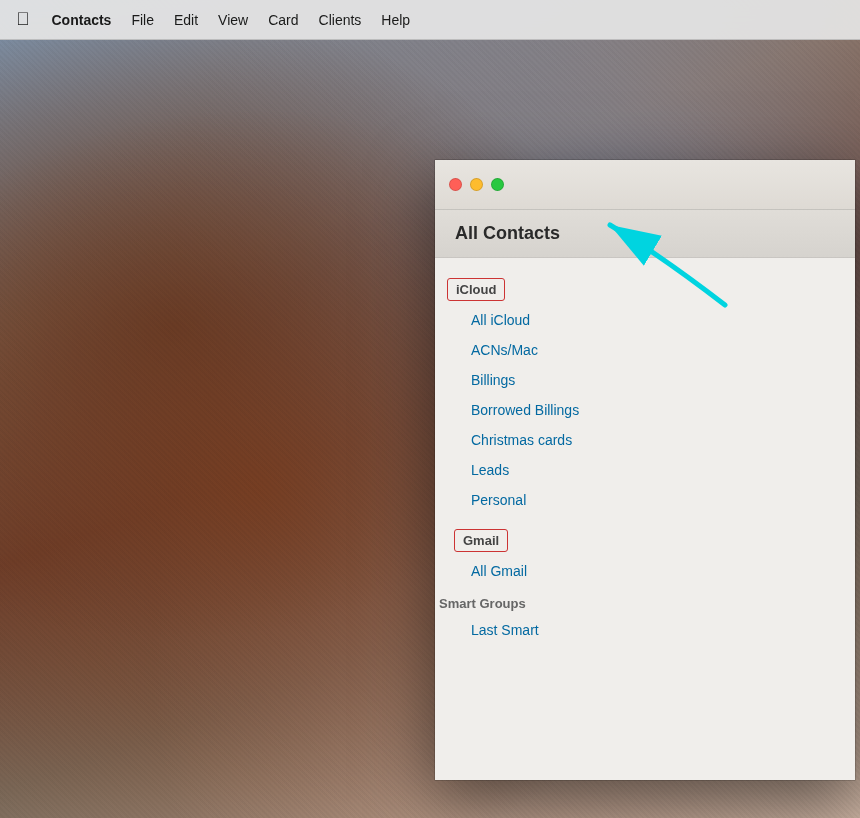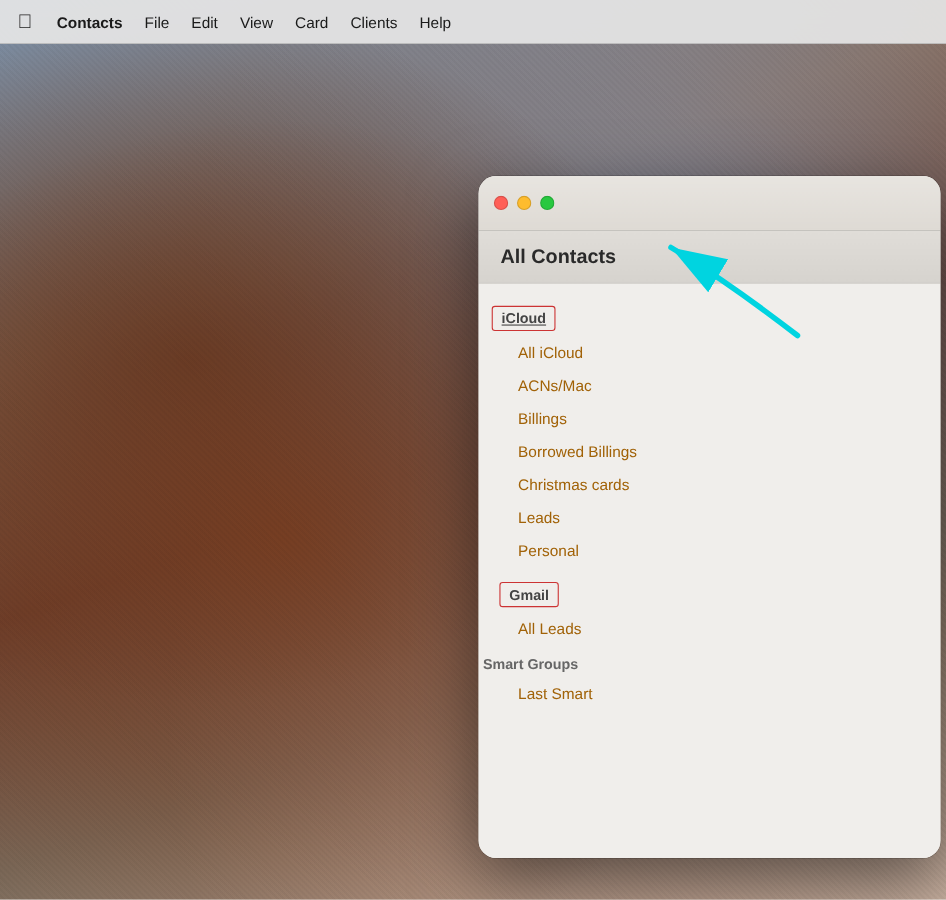--- a/index.html
+++ b/index.html
@@ -80,21 +80,21 @@
     }
 
     
     .contacts-window {
       position: absolute;
       top: 160px;
       left: 435px;
       width: 420px;
       height: 620px;
       background: rgba(240,238,235,0.97);
-      border-radius: 16px;
+      border-radius: 0;
       box-shadow: 0 20px 60px rgba(0,0,0,0.5), 0 0 0 0.5px rgba(0,0,0,0.3);
       z-index: 50;
       overflow: hidden;
     }
 
     .window-titlebar {
       height: 50px;
       background: linear-gradient(180deg, #e8e5e0 0%, #dedad4 100%);
       display: flex;
       align-items: center;
@@ -152,36 +152,35 @@
     .sidebar-section-header-plain {
       padding: 10px 4px 4px;
       font-size: 13px;
       font-weight: 600;
       color: #666;
     }
 
     .sidebar-item-row {
       padding: 7px 20px 7px 36px;
       font-size: 14px;
-      color: #a16207;
+      color: #0369a1;
       cursor: pointer;
     }
 
     
     .section-label-bordered {
       display: inline-block;
       margin: 6px 10px 2px 12px;
       padding: 3px 8px;
       font-size: 13px;
       font-weight: 600;
       color: #444;
       border: 1.5px solid #cc3333;
       border-radius: 3px;
       cursor: default;
-      text-decoration: underline;
     }
 
     
     .gmail-label-bordered {
       display: inline-block;
       margin: 8px 10px 2px 19px;
       padding: 3px 8px;
       font-size: 13px;
       font-weight: 600;
       color: #444;
@@ -245,21 +244,21 @@
       <div class="sidebar-item-row">Billings</div>
       <div class="sidebar-item-row">Borrowed Billings</div>
       <div class="sidebar-item-row">Christmas cards</div>
       <div class="sidebar-item-row">Leads</div>
       <div class="sidebar-item-row">Personal</div>
 
       <div style="padding: 6px 0 2px 0;">
         <span class="gmail-label-bordered">Gmail</span>
       </div>
 
-      <div class="sidebar-item-row">All Leads</div>
+      <div class="sidebar-item-row">All Gmail</div>
 
       <div class="sidebar-section-header-plain">Smart Groups</div>
       <div class="sidebar-item-row">Last Smart</div>
 
     </div>
   </div>
 </div>
 
 <div class="arrow-annotation">
   <svg width="160" height="120" viewBox="0 0 160 120">

